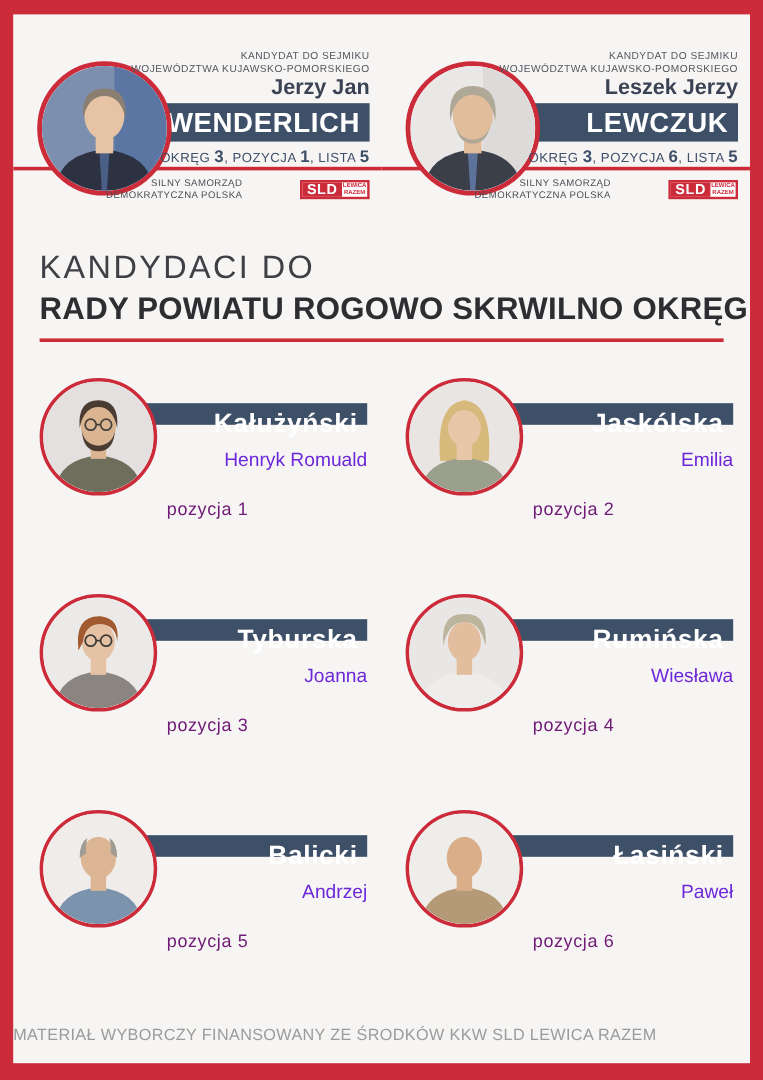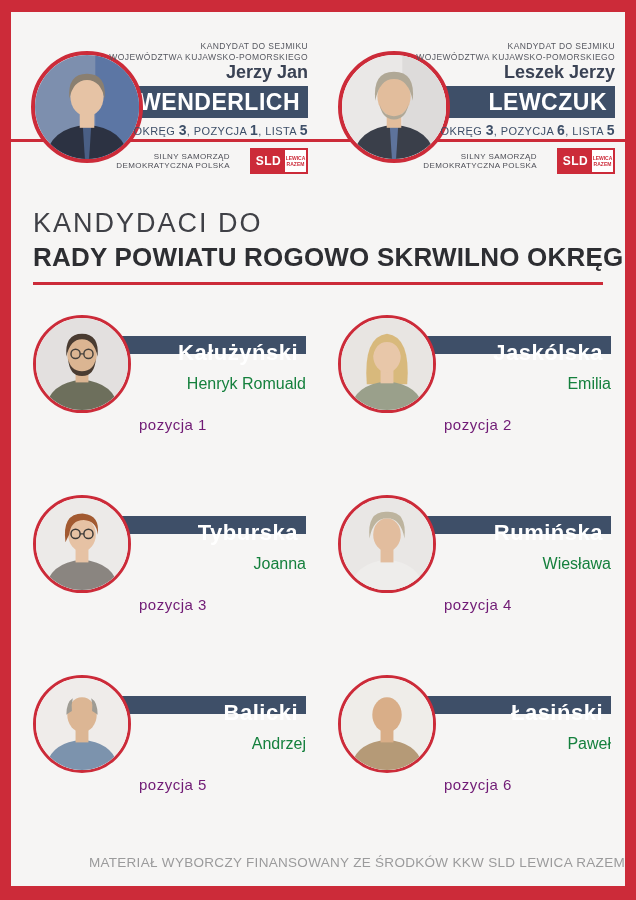--- a/index.html
+++ b/index.html
@@ -21,46 +21,46 @@
   .tc-first { position:absolute; top:26px; right:10px; font-size:18px; font-weight:bold;
               color:#3a4254; z-index:3; }
   .tc-bar { position:absolute; left:98px; right:10px; top:50px; height:32px; background:var(--navy);
             color:#fff; font-size:23px; font-weight:bold; text-align:right; line-height:33px;
             padding-right:8px; letter-spacing:.5px; z-index:1; }
   .tc-details { position:absolute; top:86px; right:10px; font-size:11px; color:var(--navy);
                 letter-spacing:.4px; z-index:3; }
   .tc-details b { font-size:14px; }
   .tc-bottom { position:absolute; top:112px; right:10px; display:flex; align-items:center; gap:20px; z-index:3; }
   .tc-slogan { text-align:right; font-size:8px; color:#4d4e56; letter-spacing:.4px; line-height:9.5px; }
-  .sld-logo { width:58px; height:26px; border:2px solid var(--red); display:flex; background:#fff; }
+  .sld-logo { width:58px; height:16px; border:2px solid var(--red); display:flex; background:#fff;margin-left:28px; }
   .sld-main { background:var(--red); color:#fff; font-weight:bold; font-size:12px; flex:0 0 33px;
               display:flex; align-items:center; justify-content:center; letter-spacing:.5px; }
   .sld-side { flex:1; display:flex; flex-direction:column; justify-content:center; align-items:center;
               color:var(--red); font-size:5px; font-weight:bold; line-height:6px; }
 
   
   .title { margin:20px 22px 0 22px; }
   .title-l1 { font-size:27px; color:#3f4046; letter-spacing:2px; white-space:nowrap; }
   .title-l2 { font-size:26px; font-weight:bold; color:#2d2e32; letter-spacing:.2px; margin-top:3px; white-space:nowrap; }
   .title-rule { height:3px; background:var(--red); margin-top:9px; }
 
   
   .grid { margin-top:24px; display:grid; grid-template-columns:305px 305px; grid-auto-rows:180px; }
   .card { position:relative; }
   .card .photo { position:absolute; left:22px; top:6px; width:98px; height:98px;
                  border:3px solid var(--red); border-radius:50%; overflow:hidden; z-index:2; background:#fff; }
   .card .photo svg { display:block; width:100%; height:100%; }
   .card .bar { position:absolute; left:92px; right:10px; top:27px; height:18px; background:var(--navy);
                color:#fff; text-align:right; line-height:34px; font-weight:bold; font-size:22px;
                padding-right:8px; letter-spacing:.5px; z-index:1; }
-  .card .firstnames { position:absolute; right:10px; top:66px; font-size:16px; color:#15803d; }
+  .card .firstnames { position:absolute; right:10px; top:66px; font-size:16px; color:#6d28d9; }
   .card .position { position:absolute; left:128px; top:95px; font-size:15px; color:#701a75; letter-spacing:.5px;margin-top:12px; }
 
   
-  .footer { position:absolute; left:0; right:0; bottom:16px; text-align:right;
+  .footer { position:absolute; left:0; right:0; bottom:16px; text-align:left;
             font-size:13.5px; color:#9b9b9c; letter-spacing:.3px; }
 </style>
 </head>
 <body>
 
 <div class="page">
   <div class="inner">
 
     <div class="top-row">
 

